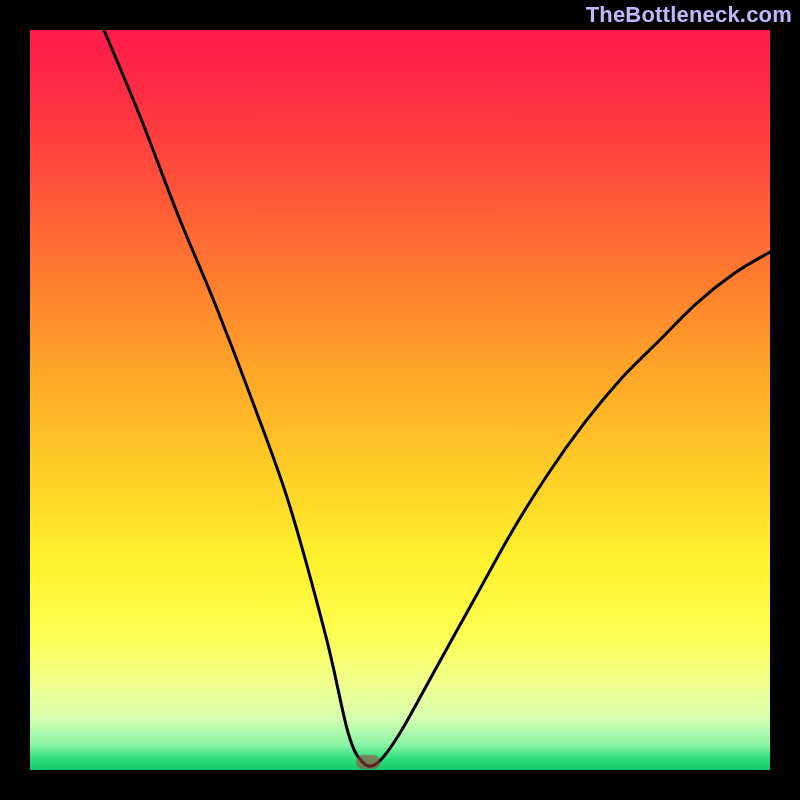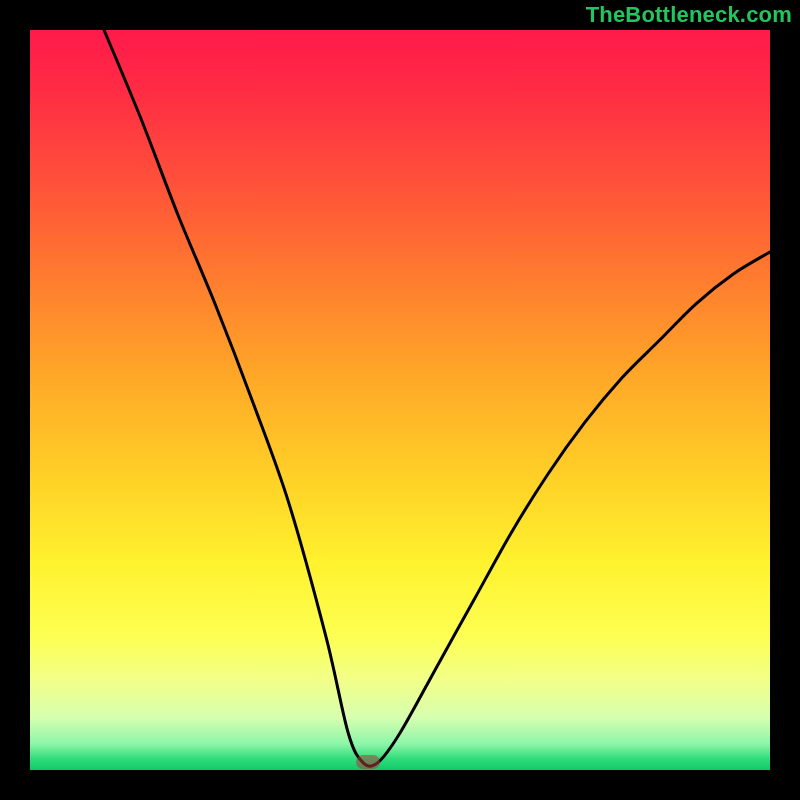--- a/index.html
+++ b/index.html
@@ -14,21 +14,21 @@
   .frame {
     position: relative;
     width: 800px;
     height: 800px;
     background: #000;
   }
   .watermark {
     position: absolute;
     top: 2px;
     right: 8px;
-    color: #22c55e;
+    color: #c4b5fd;
     font-size: 22px;
     font-weight: 600;
     letter-spacing: 0.2px;
     z-index: 10;
   }
   .plot-area {
     position: absolute;
     left: 30px;
     top: 30px;
     width: 740px;

